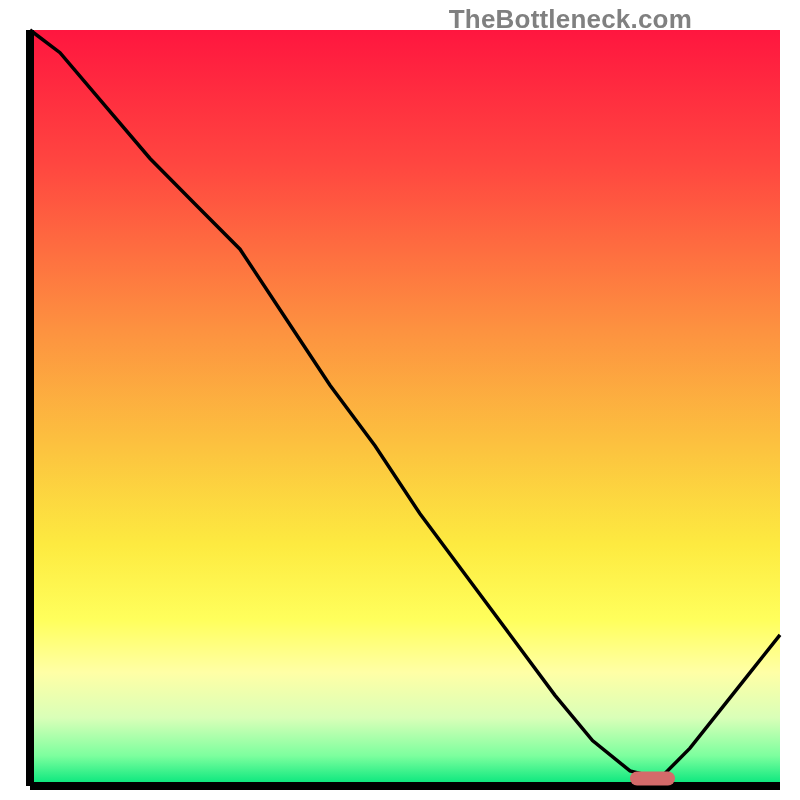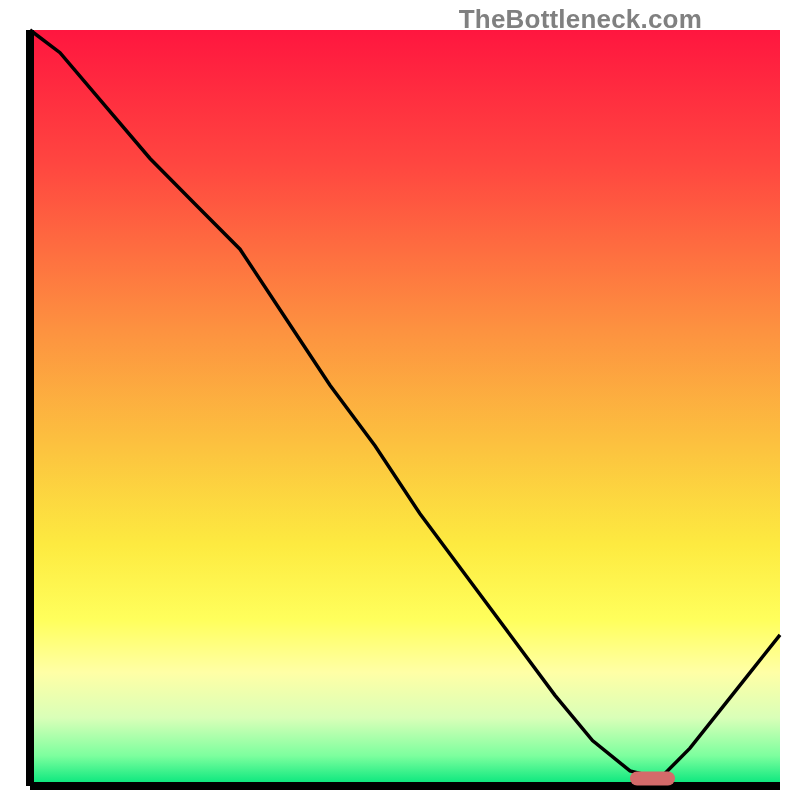--- a/index.html
+++ b/index.html
@@ -8,21 +8,20 @@
     width: 800px;
     height: 800px;
     overflow: hidden;
     font-family: Arial, Helvetica, sans-serif;
     background: #ffffff;
   }
   .stage {
     position: relative;
     width: 702px;
     height: 800px;
-    padding-left: 10px;
   }
   .watermark {
     position: absolute;
     top: 4px;
     right: 10px;
     font-size: 26px;
     font-weight: 600;
     color: #808080;
     letter-spacing: 0.2px;
   }

